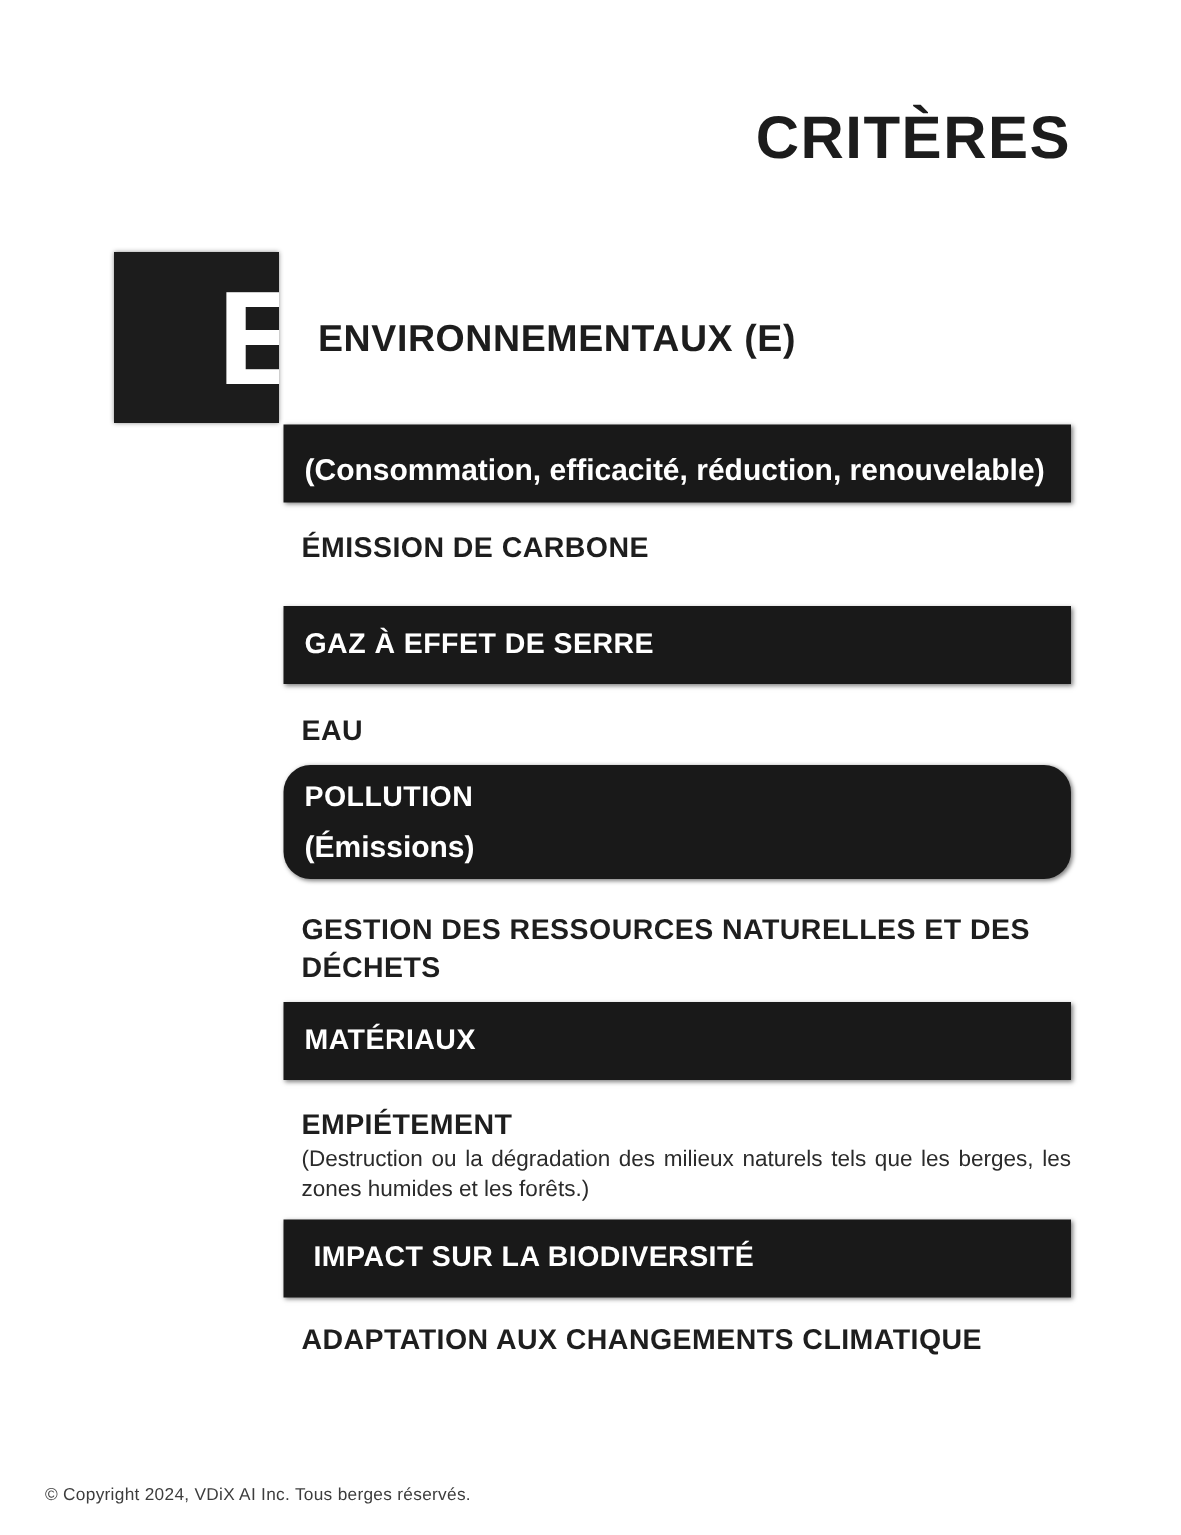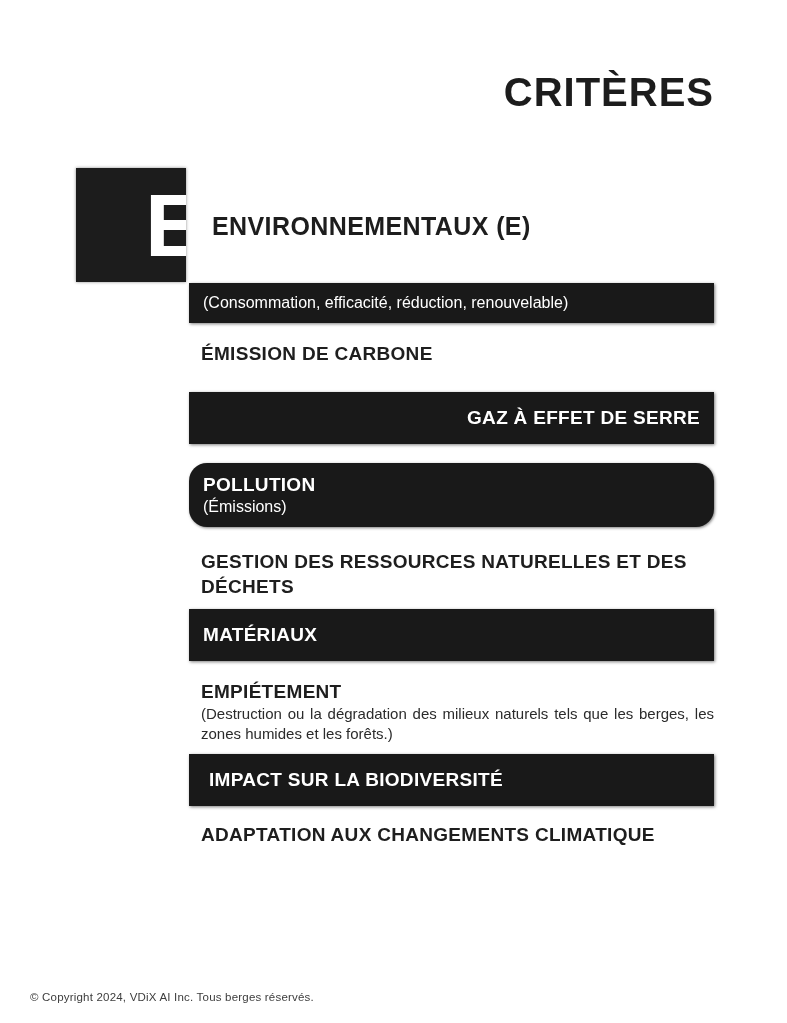--- a/index.html
+++ b/index.html
@@ -71,32 +71,32 @@
     font-size: 15px;
     line-height: 20px;
   }
   .item.banner {
     background: #191919;
     color: #ffffff;
     padding: 14px 14px;
     box-shadow: 1px 1px 3px rgba(0,0,0,0.5);
   }
   .item.banner.has-sub { padding: 10px 14px 11px; }
-  .item.banner .sublabel { font-weight: normal; font-size: 16px; line-height: 19px; }
+  .item.banner .sublabel { font-weight: bold; font-size: 20px; line-height: 19px; margin-top: 12px; }
   .item.plain {
     color: #1e1e1e;
     padding: 0 0 0 12px;
   }
   .item.plain .label { line-height: 25px; }
   .item.plain .sublabel { color: #2b2b2b; }
   .item.plain .sublabel.justify { text-align: justify; }
   
   .item.m-b-18 { margin-bottom: 18px; }
   .item.m-b-17 { margin-bottom: 26px; }
-  .item.m-b-19 { margin-bottom: 19px; text-align: right; }
+  .item.m-b-19 { margin-bottom: 19px; }
   .item.m-b-10 { margin-bottom: 10px; }
   .item.m-b-22 { margin-bottom: 22px; border-radius: 18px; }
   .item.m-b-16 { margin-bottom: 16px; padding-left: 20px; }
   .page-footer {
     position: absolute;
     left: 30px;
     top: 991px;
     font-size: 11.5px;
     color: #3d3d3d;
     letter-spacing: 0.2px;
@@ -120,20 +120,23 @@
   </div>
 
   <div class="item plain m-b-17">
     <span class="label">ÉMISSION DE CARBONE</span>
   </div>
 
   <div class="item banner m-b-19">
     <span class="label">GAZ À EFFET DE SERRE</span>
   </div>
 
+  <div class="item plain m-b-10">
+    <span class="label">EAU</span>
+  </div>
 
   <div class="item banner has-sub m-b-22">
     <span class="label">POLLUTION</span>
     <span class="sublabel">(Émissions)</span>
   </div>
 
   <div class="item plain m-b-10">
     <span class="label">GESTION DES RESSOURCES NATURELLES ET DES DÉCHETS</span>
   </div>
 

